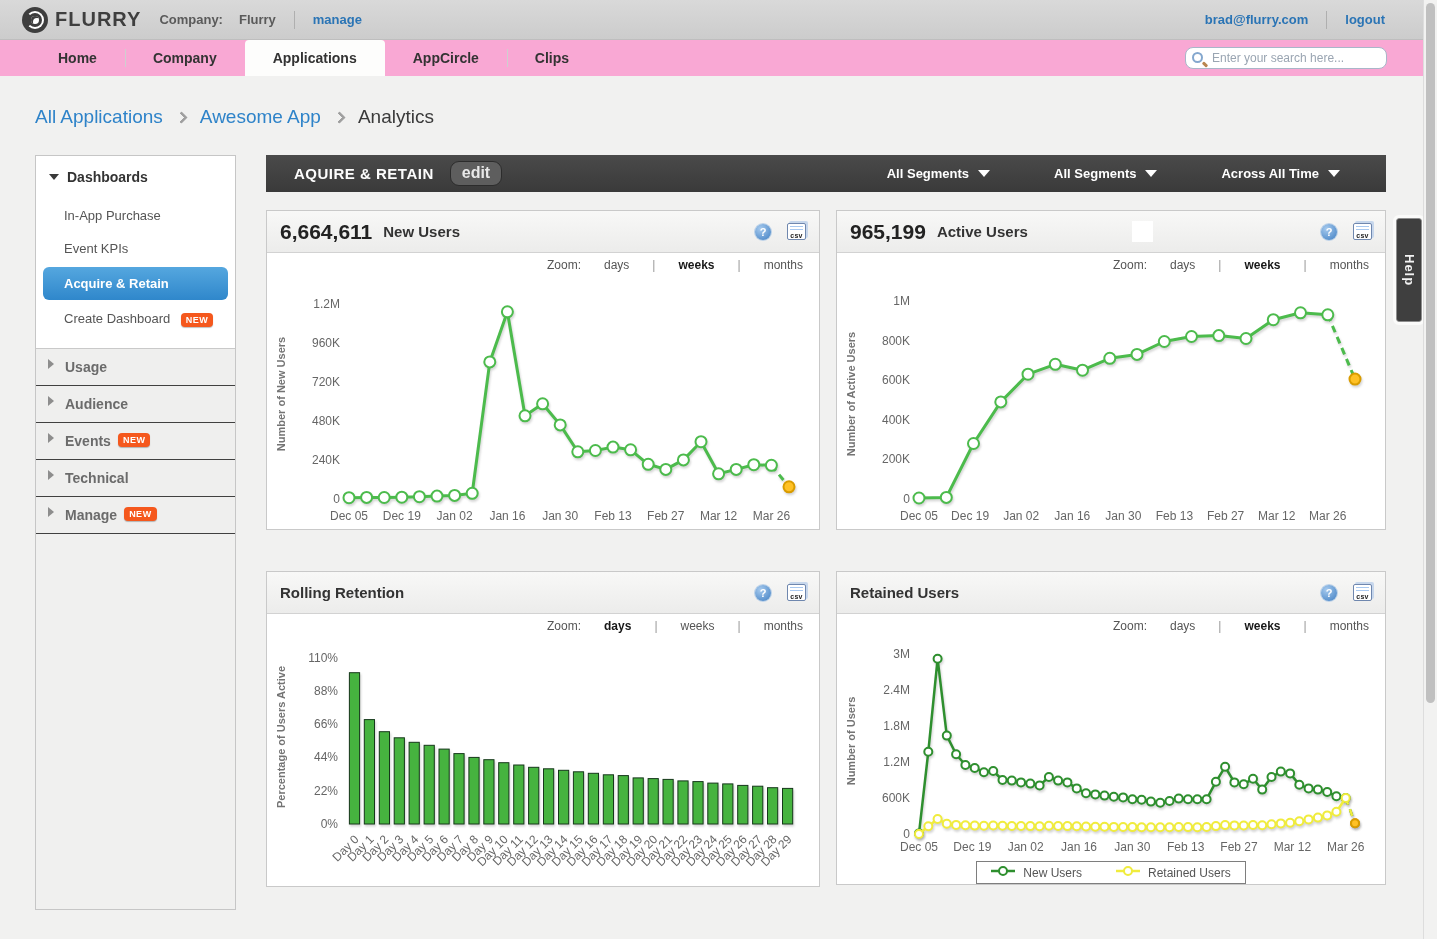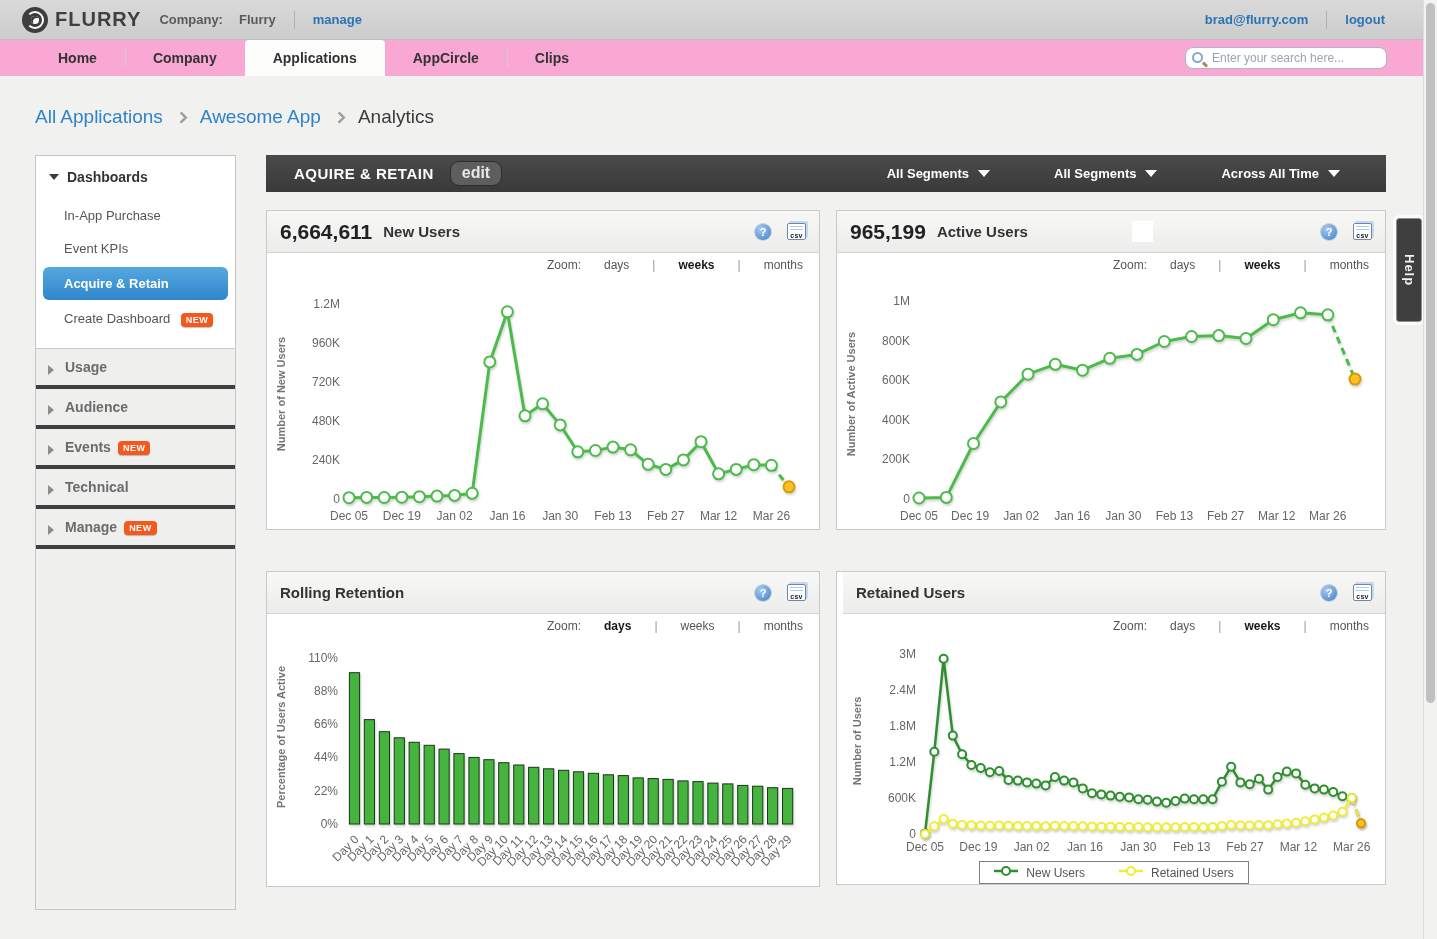--- a/index.html
+++ b/index.html
@@ -48,22 +48,22 @@
   
   .sidebar { position:absolute; left:35px; top:155px; width:201px; height:755px; background:#F0F0EF;
              border:1px solid #C6C6C6; }
   .sb-dash { background:#fff; border-bottom:1px solid #C9C9C9; padding-bottom:12px; }
   .sb-dash-head { display:flex; align-items:center; padding:13px 13px 14px; font-size:14px; font-weight:bold; color:#333; cursor:pointer; }
   .caret-down { width:0; height:0; border:5px solid transparent; border-top:6px solid #3A3A3A; margin:4px 8px 0 0; }
   .caret-right { width:0; height:0; border:5px solid transparent; border-left:6px solid #8D8D8D; margin:0 6px 0 0; }
   .sb-item { padding:9px 14px 9px 28px; font-size:13px; color:#555; cursor:pointer; }
   .sb-item.selected { margin:2px 7px; padding:9px 14px 9px 21px; background:linear-gradient(#55A7DF,#2F87CB);
                       border-radius:6px; color:#fff; font-weight:bold; }
-  .sb-group { display:flex; align-items:flex-end; padding:10px 12px; font-size:14px; font-weight:bold; color:#6B6B6B;
-              background:#EFEFEE; border-bottom:4px solid #404040; cursor:pointer; }
+  .sb-group { display:flex; align-items:flex-start; padding:10px 12px; font-size:14px; font-weight:bold; color:#6B6B6B;
+              background:#EFEFEE; border-bottom:1px solid #404040; cursor:pointer; }
   .badge { display:inline-block; background:#F5581D; color:#fff; font-size:9px; font-weight:bold; line-height:1;
            padding:3px 5px 2px; border-radius:4px; margin-left:7px; letter-spacing:.5px; box-shadow:0 1px 1px rgba(0,0,0,.25); }
   .badge:empty { display:none; }
 
   
   .dash-header { position:absolute; left:266px; top:155px; width:1120px; height:37px;
                  background:linear-gradient(#4A4A4A,#3A3A3A); display:flex; align-items:center; padding:0 28px; }
   .dash-title { color:#FCFCFC; font-size:15px; font-weight:bold; letter-spacing:.5px; }
   .edit-btn { margin-left:16px; background:#5E5E5E; border:1px solid #2C2C2C; color:#E8E8E8; font-size:16px;
               font-weight:bold; padding:2px 11px 3px; border-radius:9px; cursor:pointer; }
@@ -429,21 +429,21 @@
         <text x="448.8666666666667" y="202" class="tick" text-anchor="end" transform="rotate(-45 448.8666666666667 202)">Day 24</text>
         <text x="463.8" y="202" class="tick" text-anchor="end" transform="rotate(-45 463.8 202)">Day 25</text>
         <text x="478.73333333333335" y="202" class="tick" text-anchor="end" transform="rotate(-45 478.73333333333335 202)">Day 26</text>
         <text x="493.6666666666667" y="202" class="tick" text-anchor="end" transform="rotate(-45 493.6666666666667 202)">Day 27</text>
         <text x="508.6" y="202" class="tick" text-anchor="end" transform="rotate(-45 508.6 202)">Day 28</text>
         <text x="523.5333333333333" y="202" class="tick" text-anchor="end" transform="rotate(-45 523.5333333333333 202)">Day 29</text>
       </svg>
     </div>
 </div>
 
-<div class="chart-panel" style="left:836px; top:571px; width:550px;padding-left:6px;">
+<div class="chart-panel" style="left:836px; top:571px; width:550px;">
   <div class="chart-head">
 
     <span class="chart-title">Retained Users</span>
     <span class="head-icons">
       <span class="help-icon">?</span>
       <span class="csv-icon">csv</span>
     </span>
   </div>
   <div class="zoom-row">
     <span class="zoom-label">Zoom:</span>

